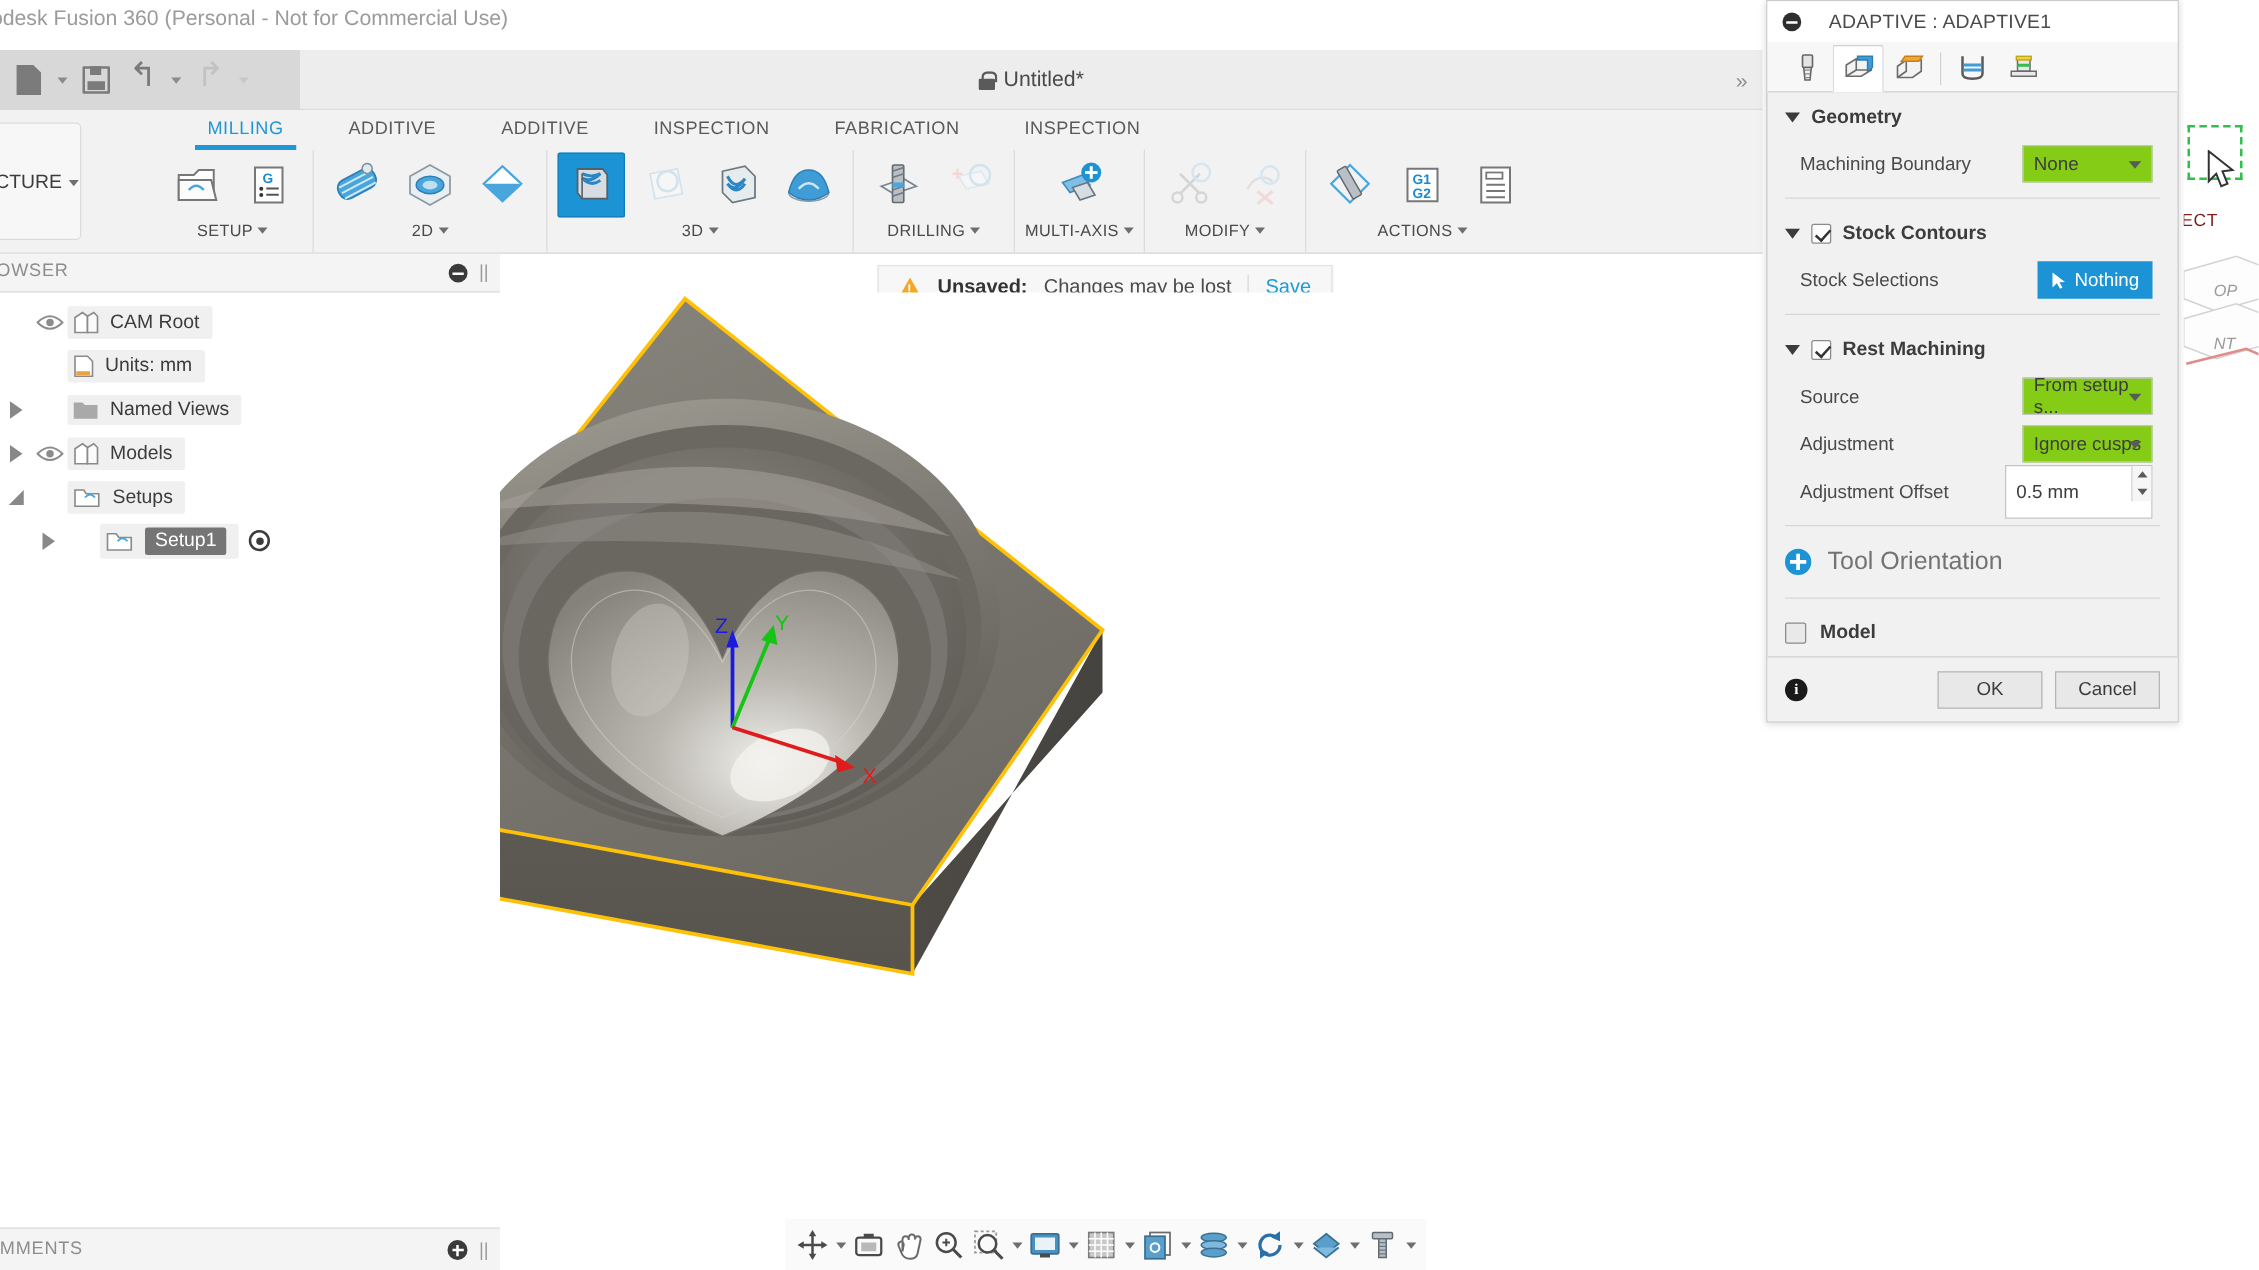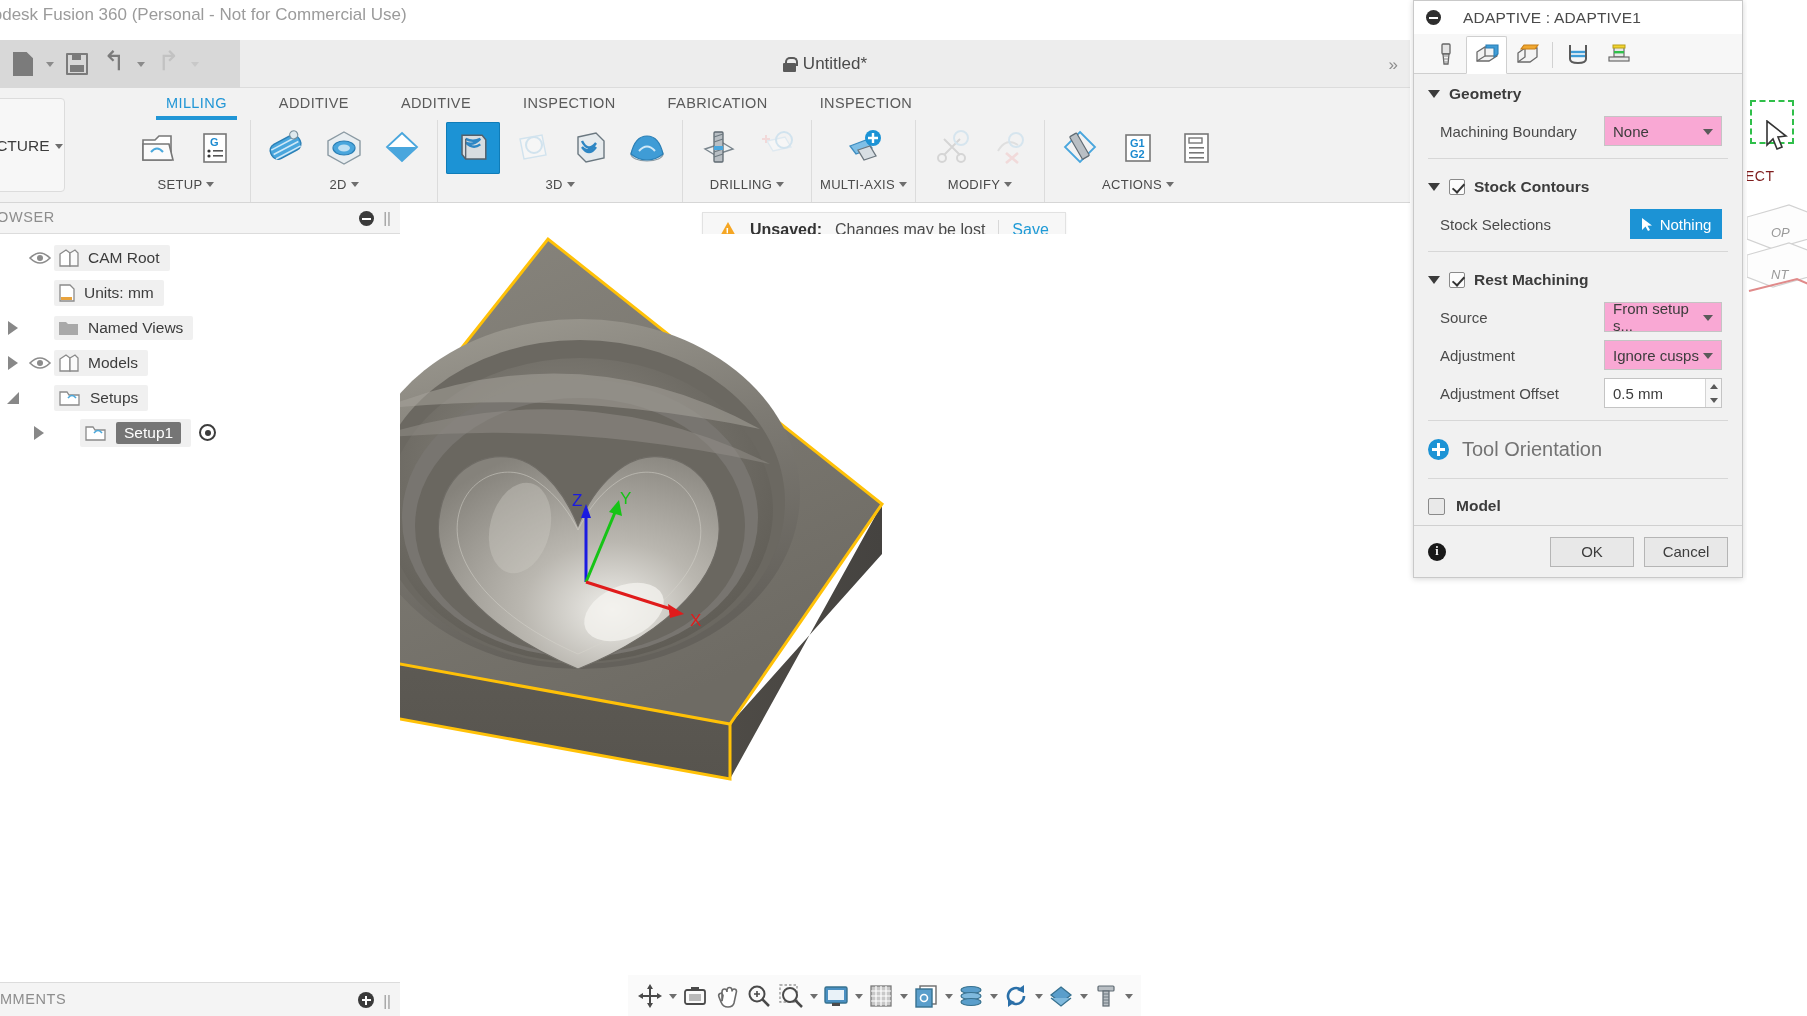--- a/index.html
+++ b/index.html
@@ -117,24 +117,24 @@
 
   .dlg-body { padding:0 0 0 0; }
   .grp-hdr { display:flex; align-items:center; gap:9px; padding:11px 14px 9px; }
   .grp-tri { width:0;height:0;border-left:6px solid transparent;border-right:6px solid transparent;border-top:8px solid #3b3b3b; cursor:pointer; }
   .grp-title { font-size:15.5px; font-weight:bold; color:#3c3c3c; }
   .chk { width:16px;height:16px;border:1.6px solid #8a8a8a;border-radius:2px;background:#fcfcfc; position:relative; cursor:pointer; }
   .chk.on:after{content:"";position:absolute;left:4.5px;top:0.5px;width:5px;height:10px;border:solid #333;border-width:0 2px 2px 0;transform:rotate(42deg);}
 
   .row { display:flex; align-items:center; height:38px; padding:0 20px 0 26px; }
   .row .lbl { font-size:15px; color:#4a4a4a; flex:1; }
-  .sel-box { width:118px; height:30px; background:#f9a8d4; border:1px solid #c4c4c4; display:flex; align-items:center; padding:0 8px; font-size:15px; color:#3c3c3c; cursor:pointer; position:relative; }
+  .sel-box { width:104px; height:30px; background:#84cc16; border:1px solid #c4c4c4; display:flex; align-items:center; padding:0 8px; font-size:15px; color:#3c3c3c; cursor:pointer; position:relative; }
   .sel-box .scaret { position:absolute; right:8px; top:12px; width:0;height:0;border-left:5px solid transparent;border-right:5px solid transparent;border-top:6px solid #5a5a5a; }
   .nothing-btn { width:92px; height:30px; background:#1c93d5; color:#fff; font-size:15px; display:flex; align-items:center; justify-content:center; gap:6px; cursor:pointer; }
-  .spin-box { width:118px; height:30px; background:#fff; border:1px solid #c4c4c4; display:flex; align-items:center; padding:0 8px; font-size:15px; color:#3c3c3c; position:relative; }
+  .spin-box { width:118px; height:43px; background:#fff; border:1px solid #c4c4c4; display:flex; align-items:center; padding:0 8px; font-size:15px; color:#3c3c3c; position:relative; }
   .spin-arrows { position:absolute; right:0; top:0; width:16px; height:28px; display:flex; flex-direction:column; }
   .spin-a { flex:1; border-left:1px solid #d4d4d4; display:flex; align-items:center; justify-content:center; background:#f6f6f6; cursor:pointer; }
   .sp-up{width:0;height:0;border-left:4px solid transparent;border-right:4px solid transparent;border-bottom:5px solid #5a5a5a;}
   .sp-dn{width:0;height:0;border-left:4px solid transparent;border-right:4px solid transparent;border-top:5px solid #5a5a5a;}
 
   .hr { height:1px; background:#d7d7d7; margin:8px 14px; }
   .tool-orient { display:flex; align-items:center; gap:13px; padding:9px 14px; cursor:pointer; }
   .blue-circ { width:21px;height:21px;border-radius:50%;background:#1c93d5; position:relative; }
   .blue-circ:after{content:"";position:absolute;left:9px;top:4px;width:3px;height:13px;background:#fff;}
   .blue-circ:before{content:"";position:absolute;left:4px;top:9px;width:13px;height:3px;background:#fff;}

